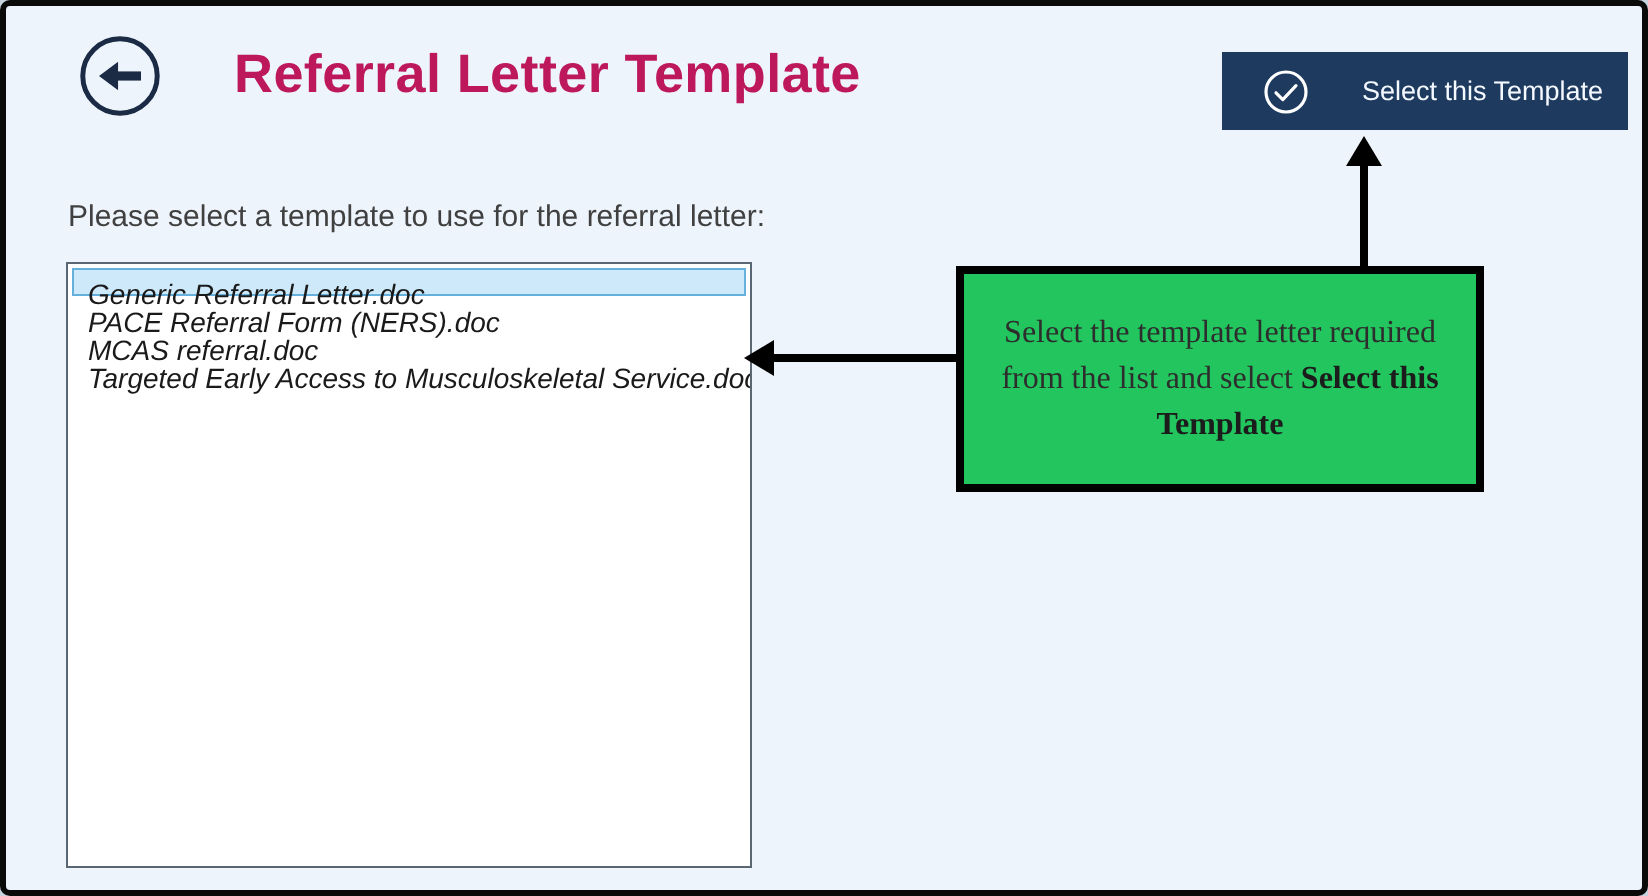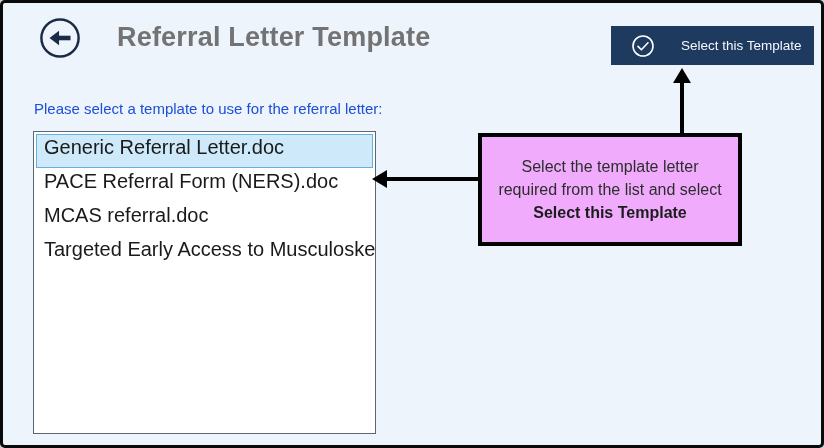--- a/index.html
+++ b/index.html
@@ -21,21 +21,21 @@
     position: absolute;
     left: 36px; top: 14px;
     width: 42px; height: 42px;
     cursor: pointer;
   }
   .page-title {
     position: absolute;
     left: 114px; top: 19px;
     font-size: 27px;
     font-weight: bold;
-    color: #737373;
+    color: #be185d;
     letter-spacing: 0.2px;
   }
 
   
   .select-btn {
     position: absolute;
     left: 608px; top: 23px;
     width: 203px; height: 39px;
     background: #1e3a5f;
     color: #ffffff;
@@ -50,58 +50,60 @@
     font-size: 13.5px;
     color: #f4f8ff;
     white-space: nowrap;
   }
 
   
   .instruction {
     position: absolute;
     left: 31px; top: 97px;
     font-size: 15px;
-    color: #1d4ed8;
+    color: #404040;
   }
 
   
   .template-list {
     position: absolute;
     left: 30px; top: 128px;
     width: 343px; height: 303px;
     background: #ffffff;
     border: 1.5px solid #5a6672;
     padding: 2px 2px;
     overflow: hidden;
   }
   .list-item {
-    height: 34px;
+    height: 14px;
     line-height: 24px;
-    font-size: 20px;
+    font-size: 14px;
     color: #1a1a1a;
     padding-left: 7px;
     border: 1px solid transparent;
     white-space: nowrap;
     cursor: pointer;
+    font-style: italic;
   }
   .list-item.selected {
     background: #cde9fa;
     border: 1px solid #66b0dd;
   }
 
   
   .callout {
     position: absolute;
     left: 475px; top: 130px;
     width: 264px; height: 113px;
-    background: #f0abfc;
+    background: #22c55e;
     border: 4px solid #000000;
     display: flex;
     align-items: center;
     justify-content: center;
+    font-family: Liberation Serif, serif;
   }
   .callout-text {
     width: 238px;
     text-align: center;
     font-size: 16px;
     line-height: 23px;
     color: #2d2d2d;
   }
   .callout-text b { color: #1c1c1c; }
 

